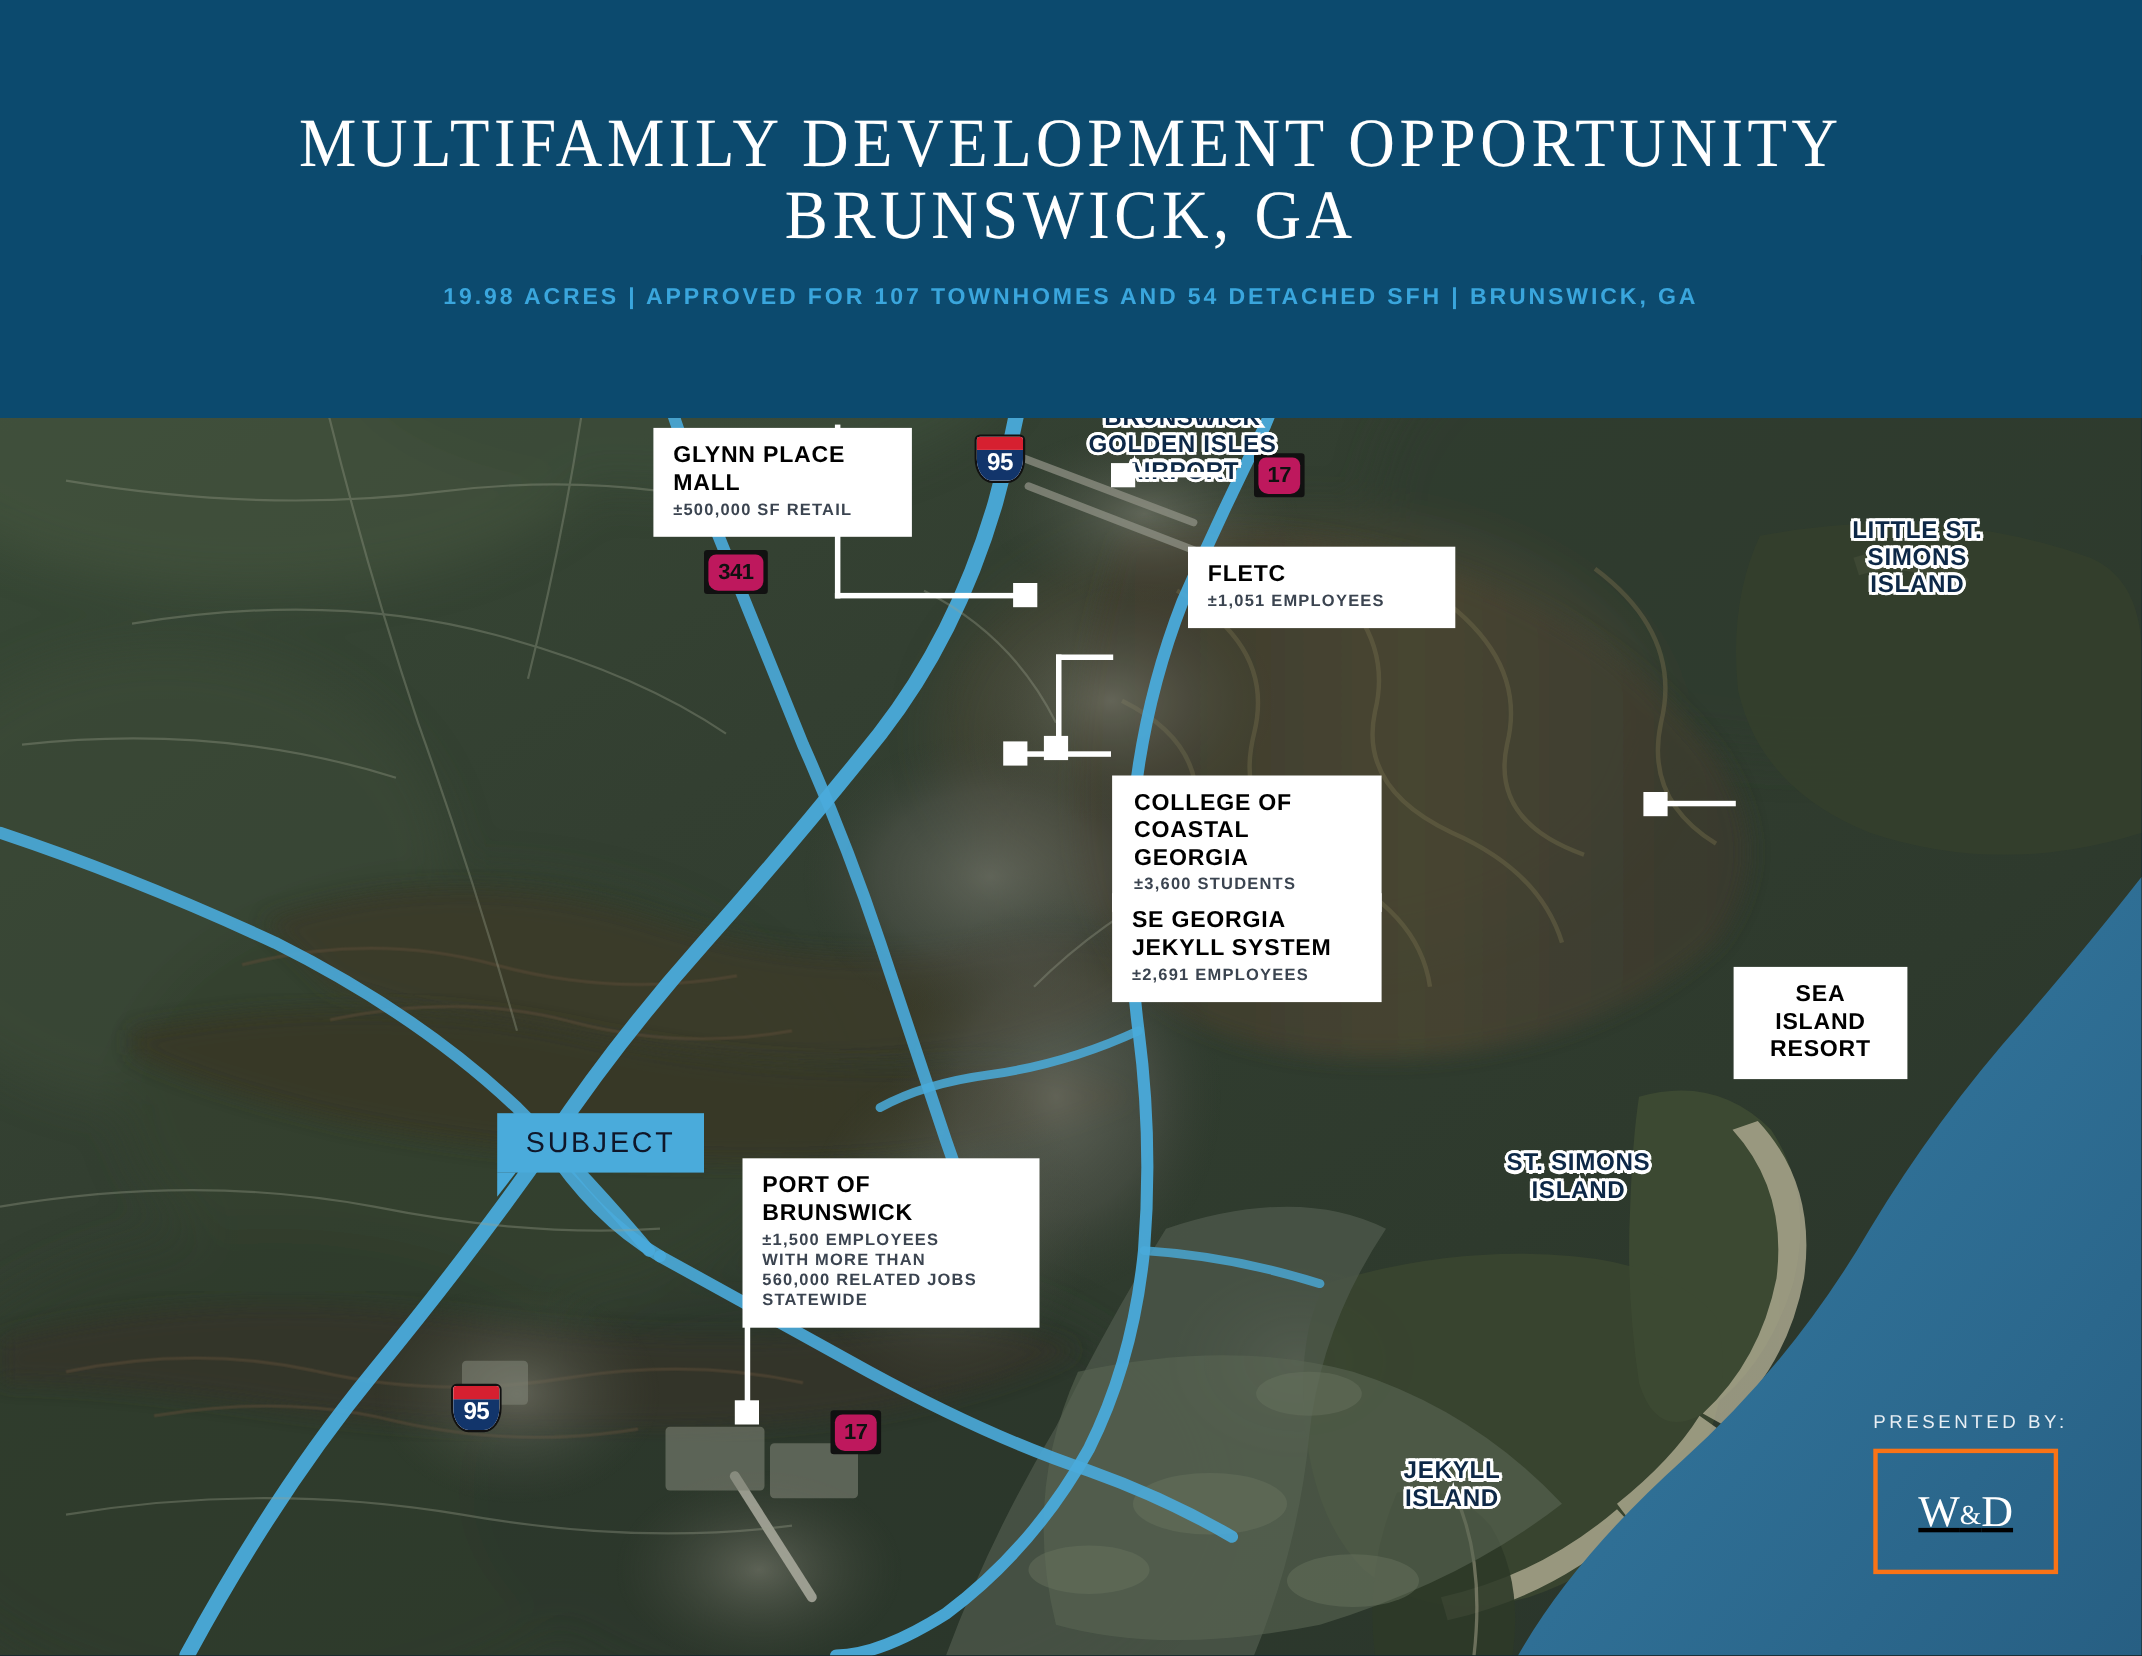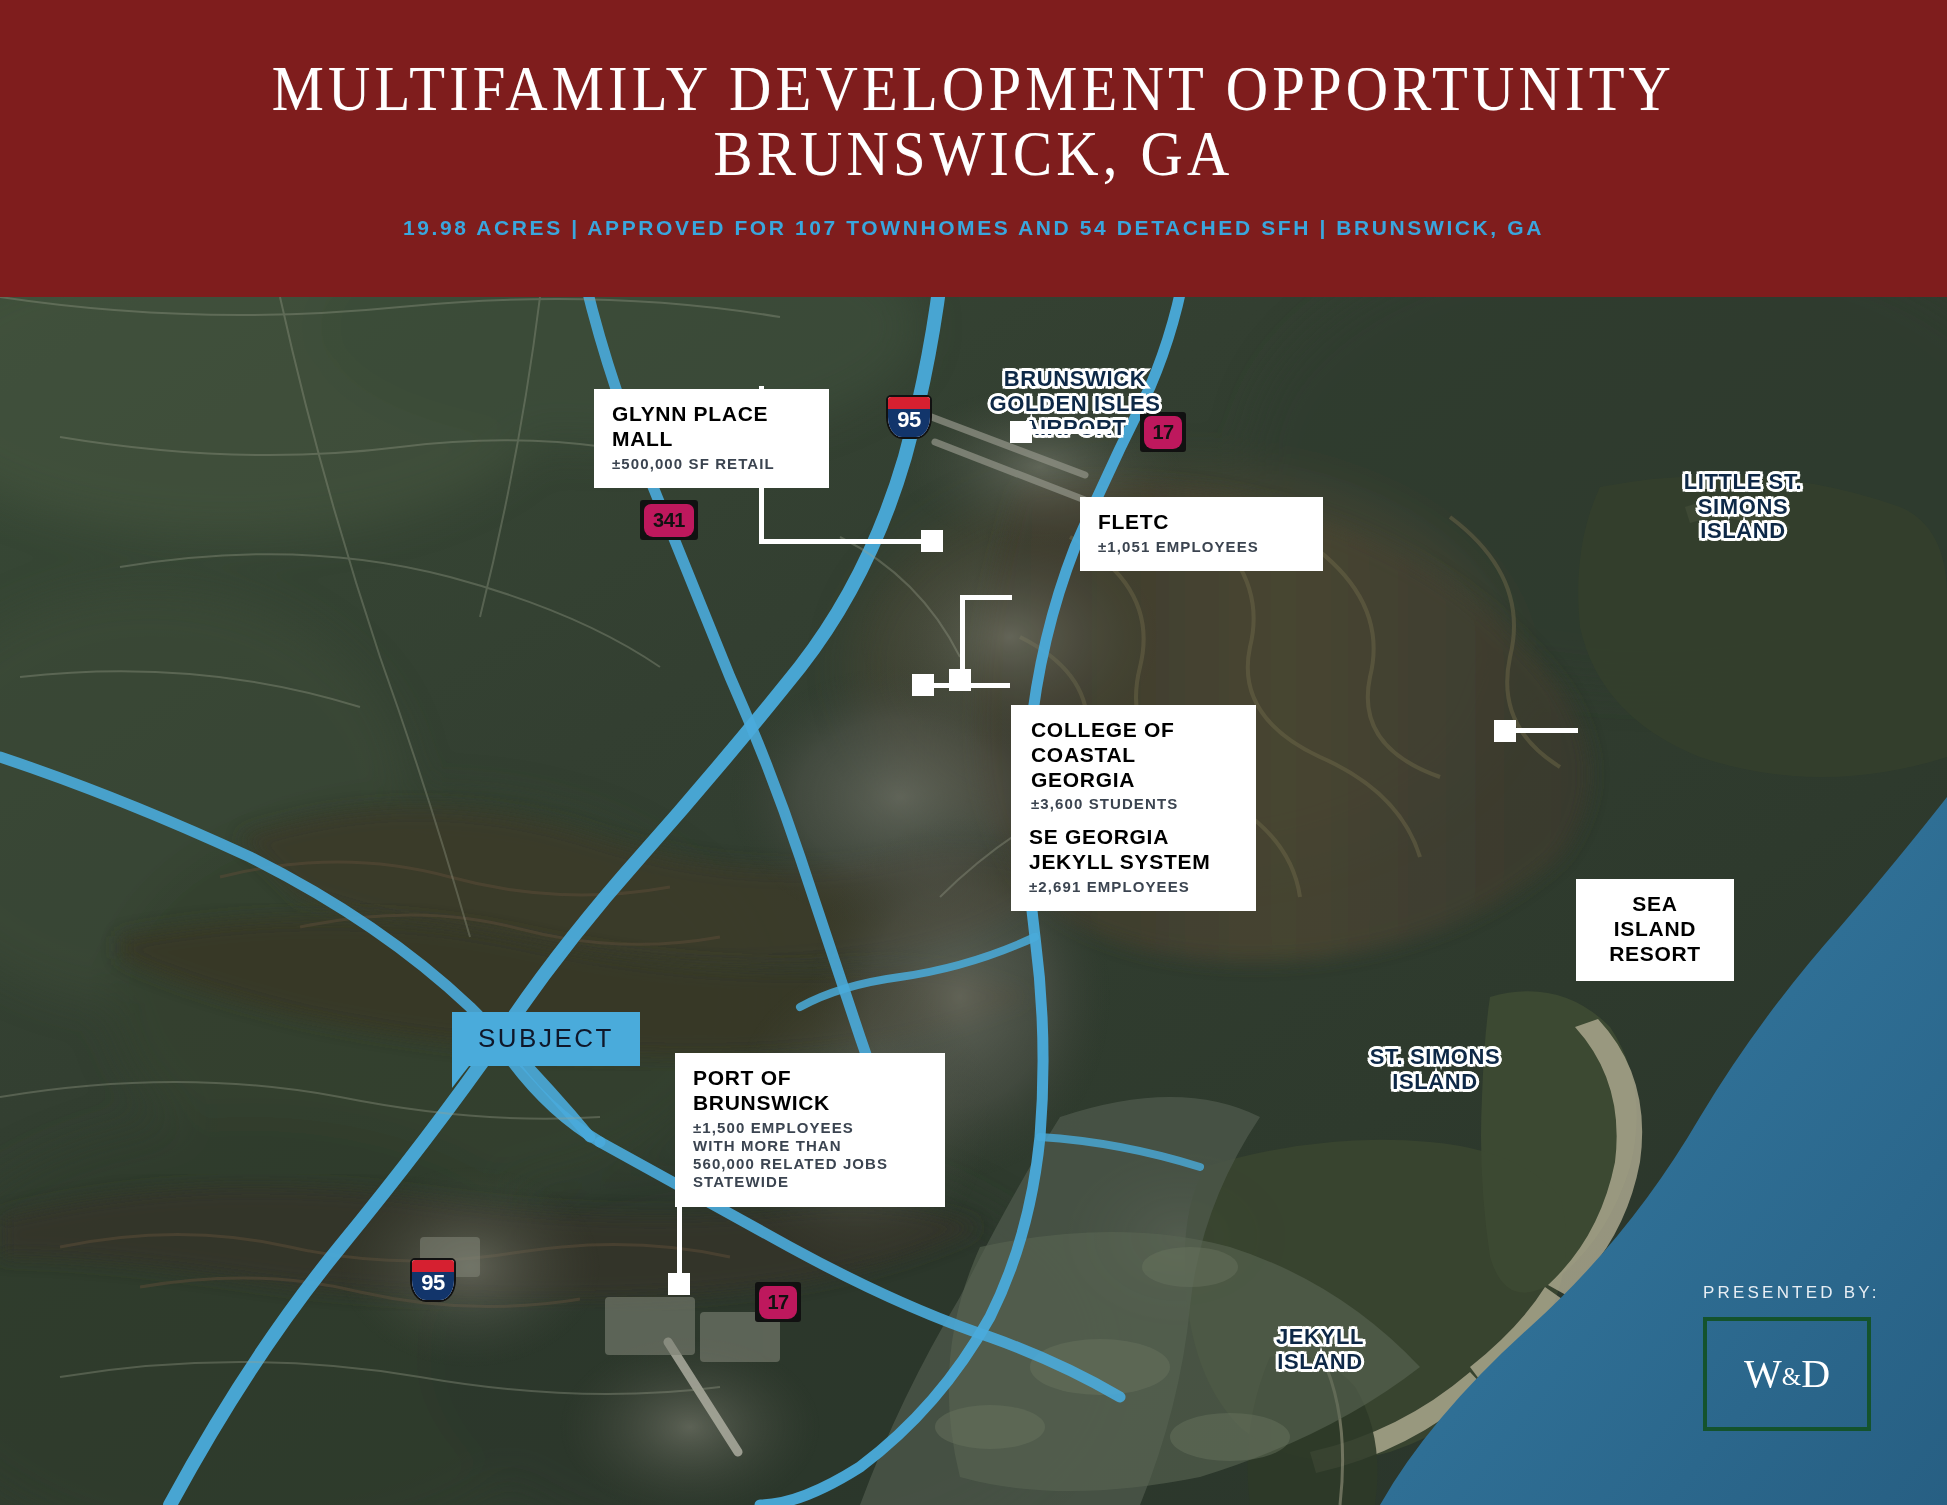--- a/index.html
+++ b/index.html
@@ -8,22 +8,22 @@
     width: 1947px; height: 1505px;
     overflow: hidden;
     background: #0a1f33;
     font-family: "Liberation Sans", sans-serif;
   }
   #page { position: relative; width: 1947px; height: 1505px; overflow: hidden; }
 
   
   .header {
     position: absolute; left: 0; top: 0;
-    width: 1947px; height: 297px;
-    background: #7f1d1d;
+    width: 1947px; height: 380px;
+    background: #0c4a6e;
     display: flex; flex-direction: column;
     align-items: center; justify-content: center;
     z-index: 50;
   }
   .header-title {
     font-family: "Liberation Serif", serif;
     color: #ffffff;
     font-size: 63px;
     line-height: 1.03;
     letter-spacing: 4.5px;
@@ -173,22 +173,22 @@
   }
   .presented-label {
     color: #e8eef4;
     font-size: 17px;
     letter-spacing: 3.2px;
     margin-bottom: 14px;
     text-align: left;
   }
   .logo-box {
     width: 168px; height: 114px;
-    border: 4px solid #14532d;
-    display: flex; align-items: center; justify-content: center;
+    border: 4px solid #f97316;
+    display: flex; align-items: center; justify-content: center; text-decoration: underline;
   }
   .logo-text {
     font-family: "Liberation Serif", serif;
     color: #ffffff;
     font-size: 40px;
     letter-spacing: 0px;
     line-height: 1;
   }
   .logo-text .amp { font-size: 25px; vertical-align: 2px; }
 </style>

